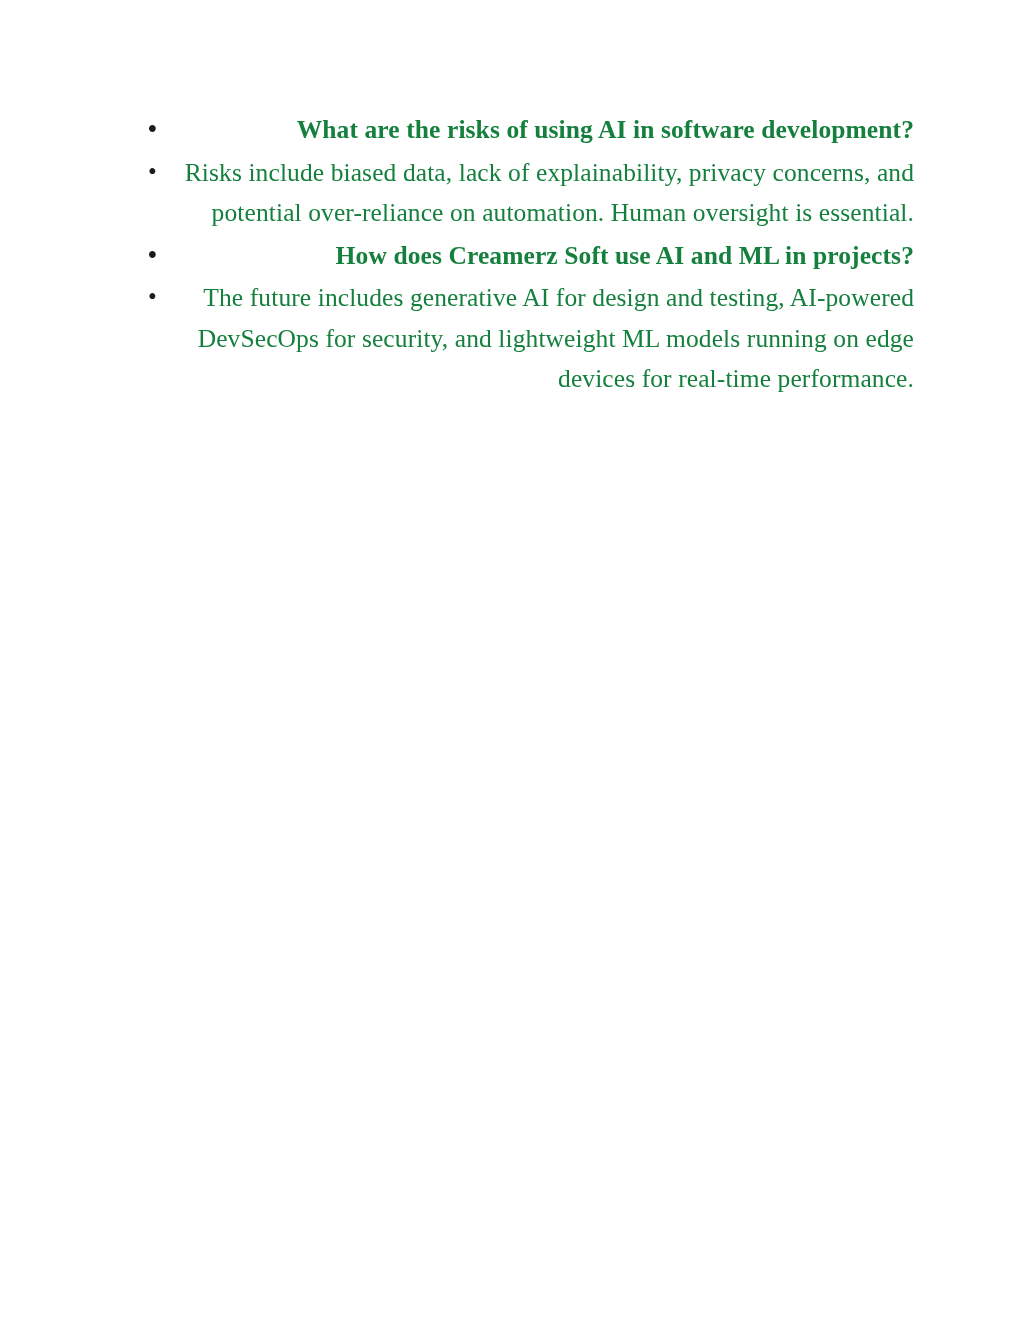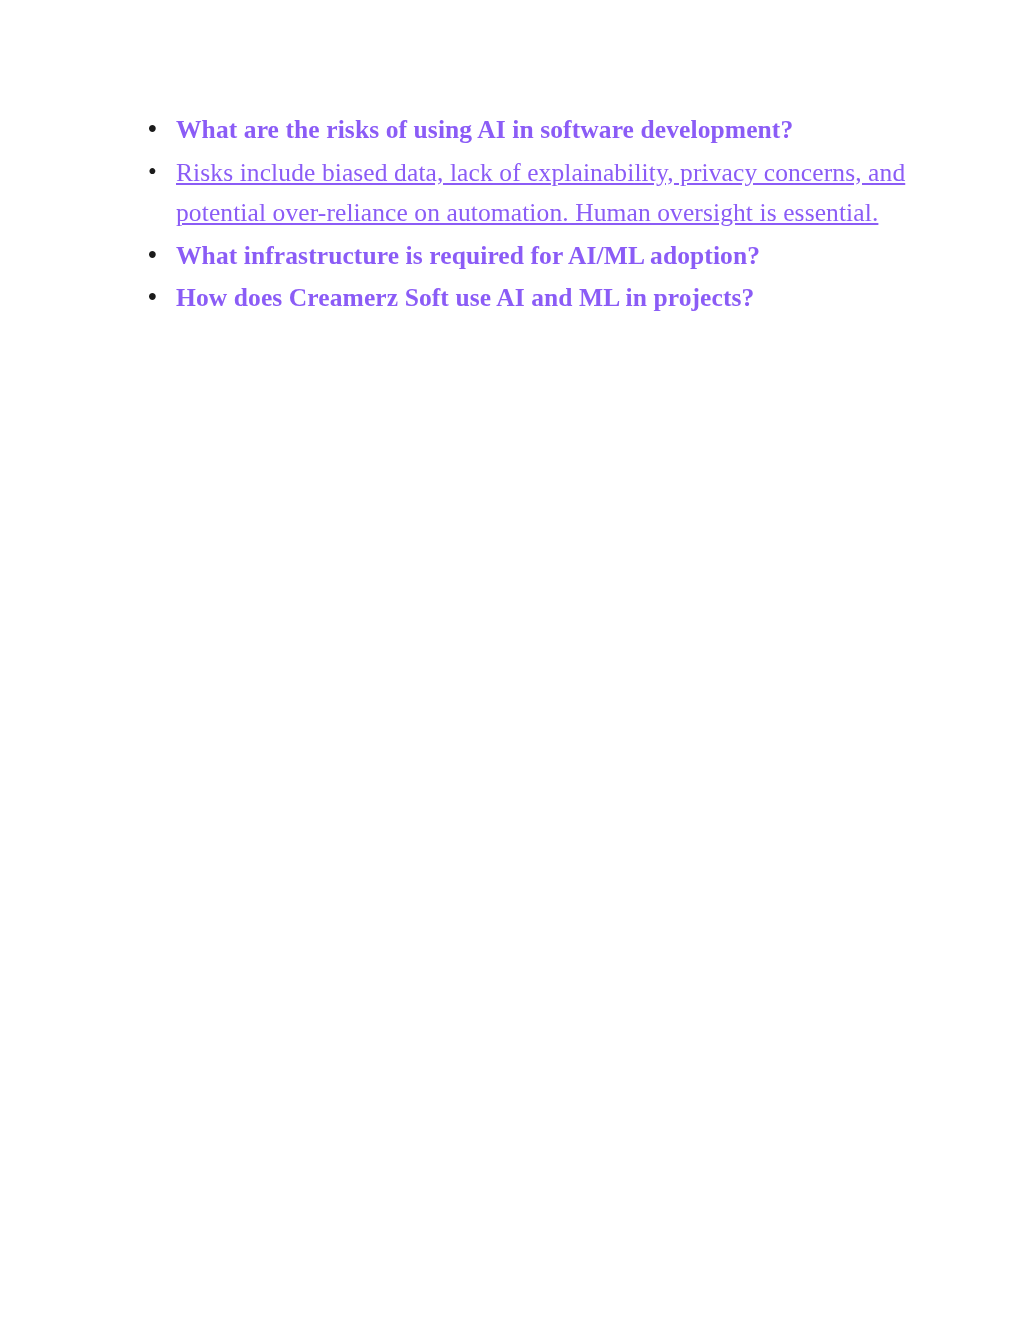--- a/index.html
+++ b/index.html
@@ -25,43 +25,43 @@
     list-style: none;
     margin: 0;
     padding: 0;
   }
   ul.faq-list > li {
     position: relative;
     padding-left: 36px;
     margin: 0 0 2px 0;
     font-size: 25.5px;
     line-height: 1.59;
-    color: #8b5cf6;
+    color: #15803d;
     letter-spacing: 0.1px;
+    text-align: right;
   }
   ul.faq-list > li::before {
     content: "\2022";
     position: absolute;
     left: 8px;
     top: -1px;
     font-size: 25px;
     line-height: 1.59;
     color: #1b1b1b;
   }
   ul.faq-list > li.q {
     font-weight: bold;
   }
   ul.faq-list > li.a {
     font-weight: normal;
-    text-decoration: underline;
   }
 </style>
 </head>
 <body>
 
 <div class="page">
   <ul class="faq-list">
     <li class="q"><span>What are the risks of using AI in software development?</span></li>
     <li class="a"><span>Risks include biased data, lack of explainability, privacy concerns, and potential over-reliance on automation. Human oversight is essential.</span></li>
-    <li class="q"><span>What infrastructure is required for AI/ML adoption?</span></li>
     <li class="q"><span>How does Creamerz Soft use AI and ML in projects?</span></li>
+    <li class="a"><span>The future includes generative AI for design and testing, AI-powered DevSecOps for security, and lightweight ML models running on edge devices for real-time performance.</span></li>
   </ul>
 </div>
 
 </body></html>

